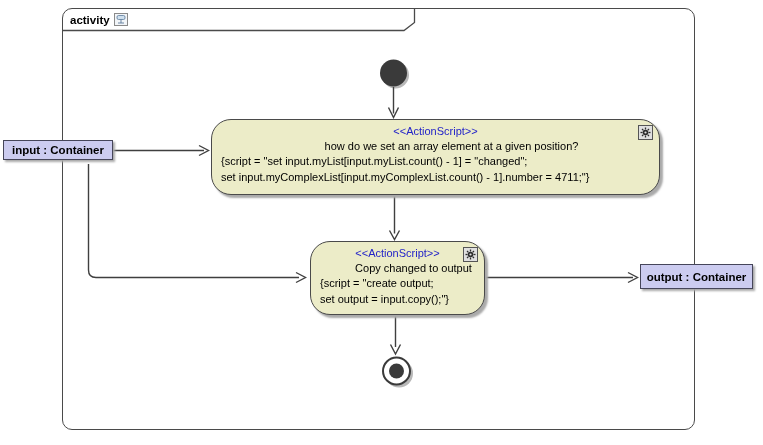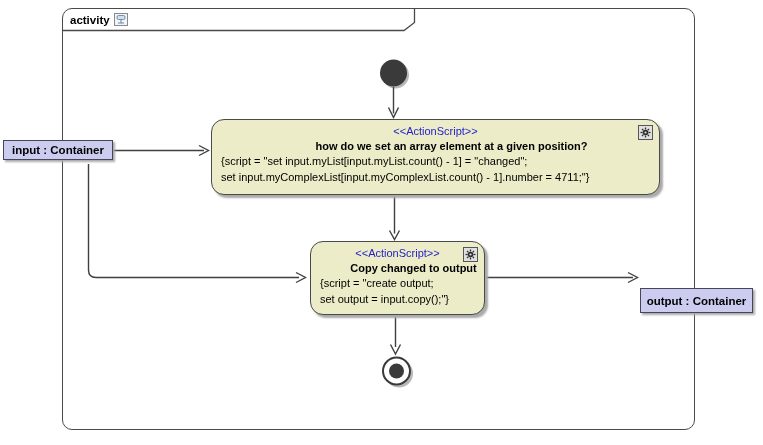--- a/index.html
+++ b/index.html
@@ -26,41 +26,41 @@
   }
   
   svg.overlay { position:absolute; left:0; top:0; z-index:4; pointer-events:none; }
   svg.overlay .edge { stroke:var(--edge-color,#3f3f3f); stroke-width:1.4; fill:none; }
   svg.overlay .pentagon { stroke:var(--frame-border,#4a4a4a); stroke-width:1.3; fill:none; }
   
   .action {
     position:absolute; box-sizing:border-box; z-index:6;
     background:var(--action-fill,#ececc8);
     border:1.5px solid var(--action-border,#4a4a4a);
-    border-radius:13px; box-shadow:3px 3px 2px var(--shadow-color,#aaaaaa);
+    border-radius:20px; box-shadow:3px 3px 2px var(--shadow-color,#aaaaaa);
     font-size:11px; color:#000; text-align:center; padding-top:4px;
   }
   .action .stereo { color:var(--stereotype-color,#2323c8); line-height:15px; }
-  .action .name  { font-weight:bold; line-height:15px;margin-left:32px; }
+  .action .name  { font-weight:normal; line-height:15px;margin-left:32px; }
   .action .script-line { text-align:left; padding:0 9px; line-height:15.5px; white-space:nowrap; }
   .gear {
     position:absolute; top:5px; right:6px; width:15px; height:15px;
     box-sizing:border-box; border:1px solid #555; background:#e0e0e0;
     display:flex; align-items:center; justify-content:center;
   }
   
   .param {
     position:absolute; box-sizing:border-box; z-index:7;
     background:var(--param-fill,#ccccf0); border:1.5px solid #46465a;
     box-shadow:2px 2px 2px var(--shadow-color,#aaaaaa);
     display:flex; align-items:center; justify-content:center;
     font-size:11.5px; font-weight:bold; color:#000; white-space:nowrap;
   }
   #input-param  { left:3px;  top:140px; width:110px; height:20px; }
-  #output-param { left:640px; top:264px; width:113px; height:25px;margin-top:24px; }
+  #output-param { left:640px; top:264px; width:113px; height:25px; }
   #action-set-array { left:211px; top:119px; width:449px; height:76px; }
   #action-copy      { left:310px; top:241px; width:175px; height:74px; }
 </style>
 </head>
 <body>
 
 <div class="canvas">
 
   <div class="frame"></div>
 

